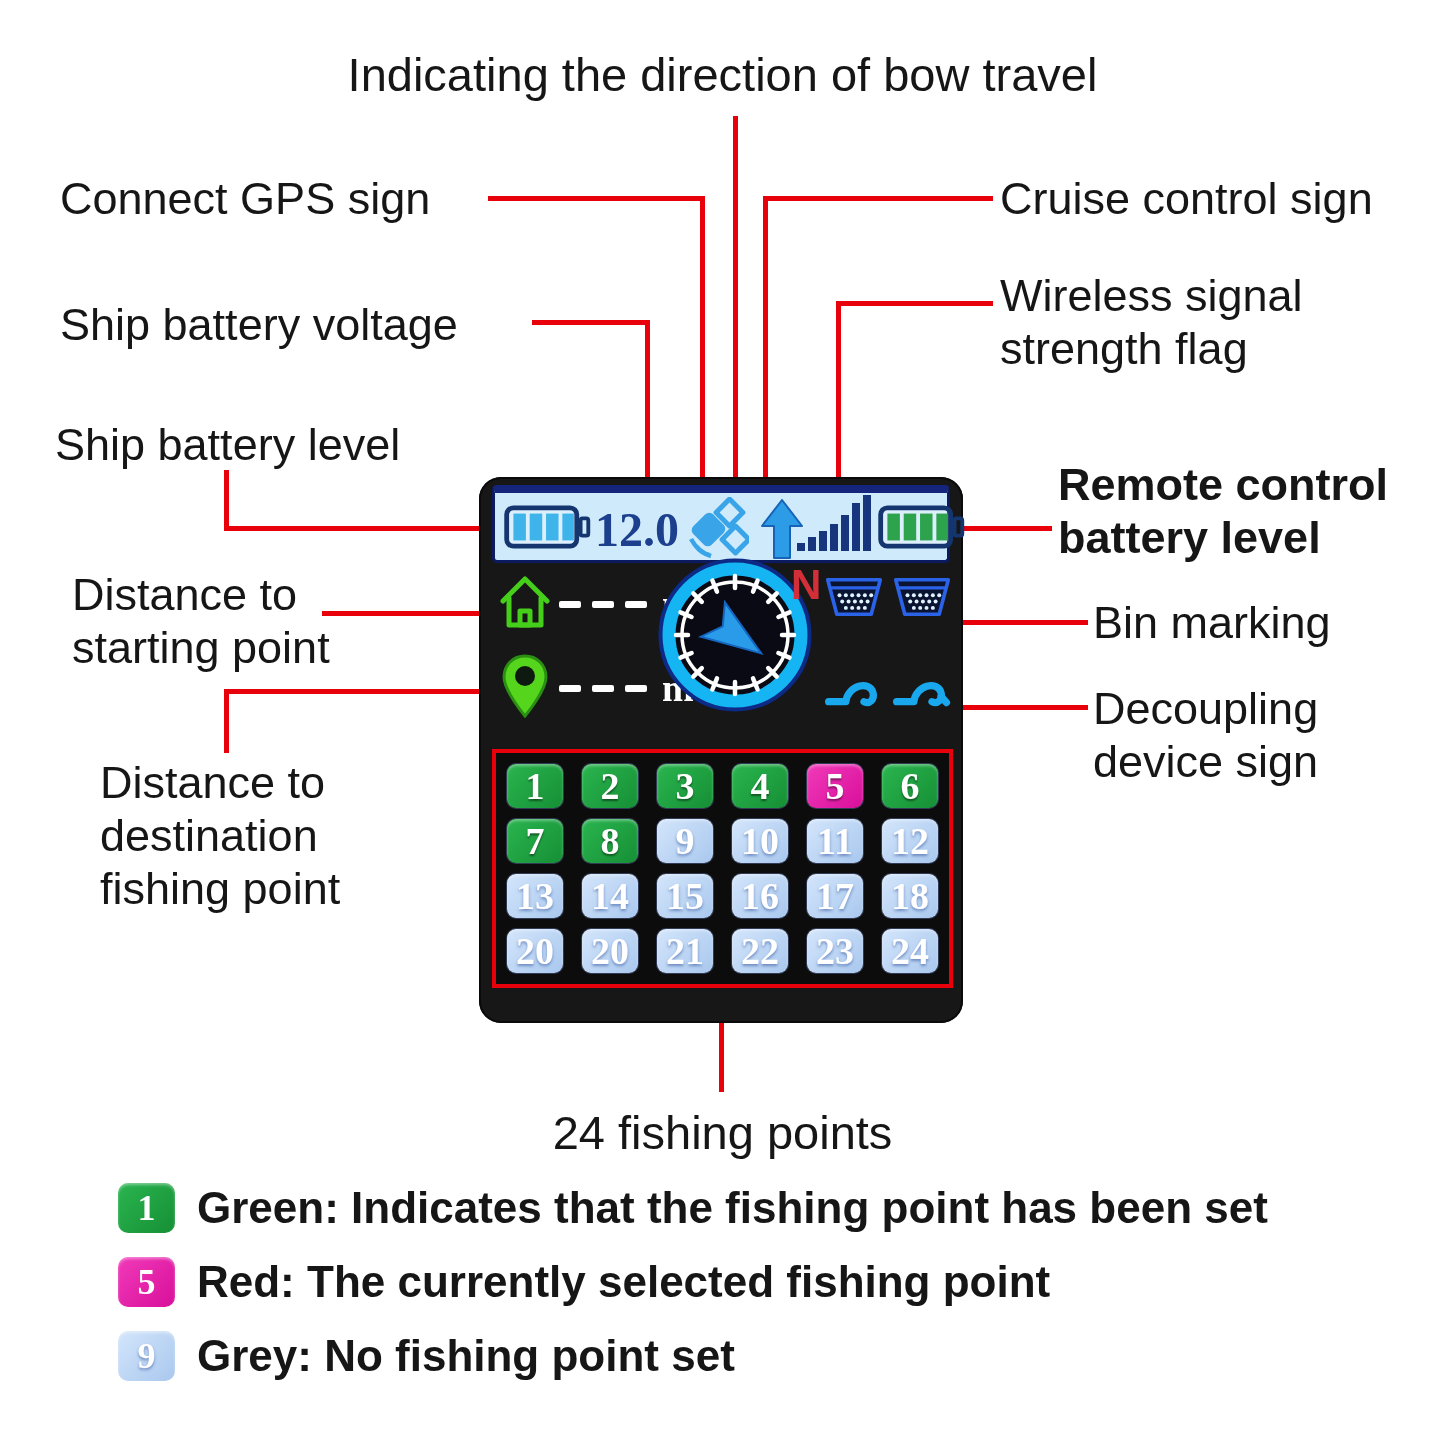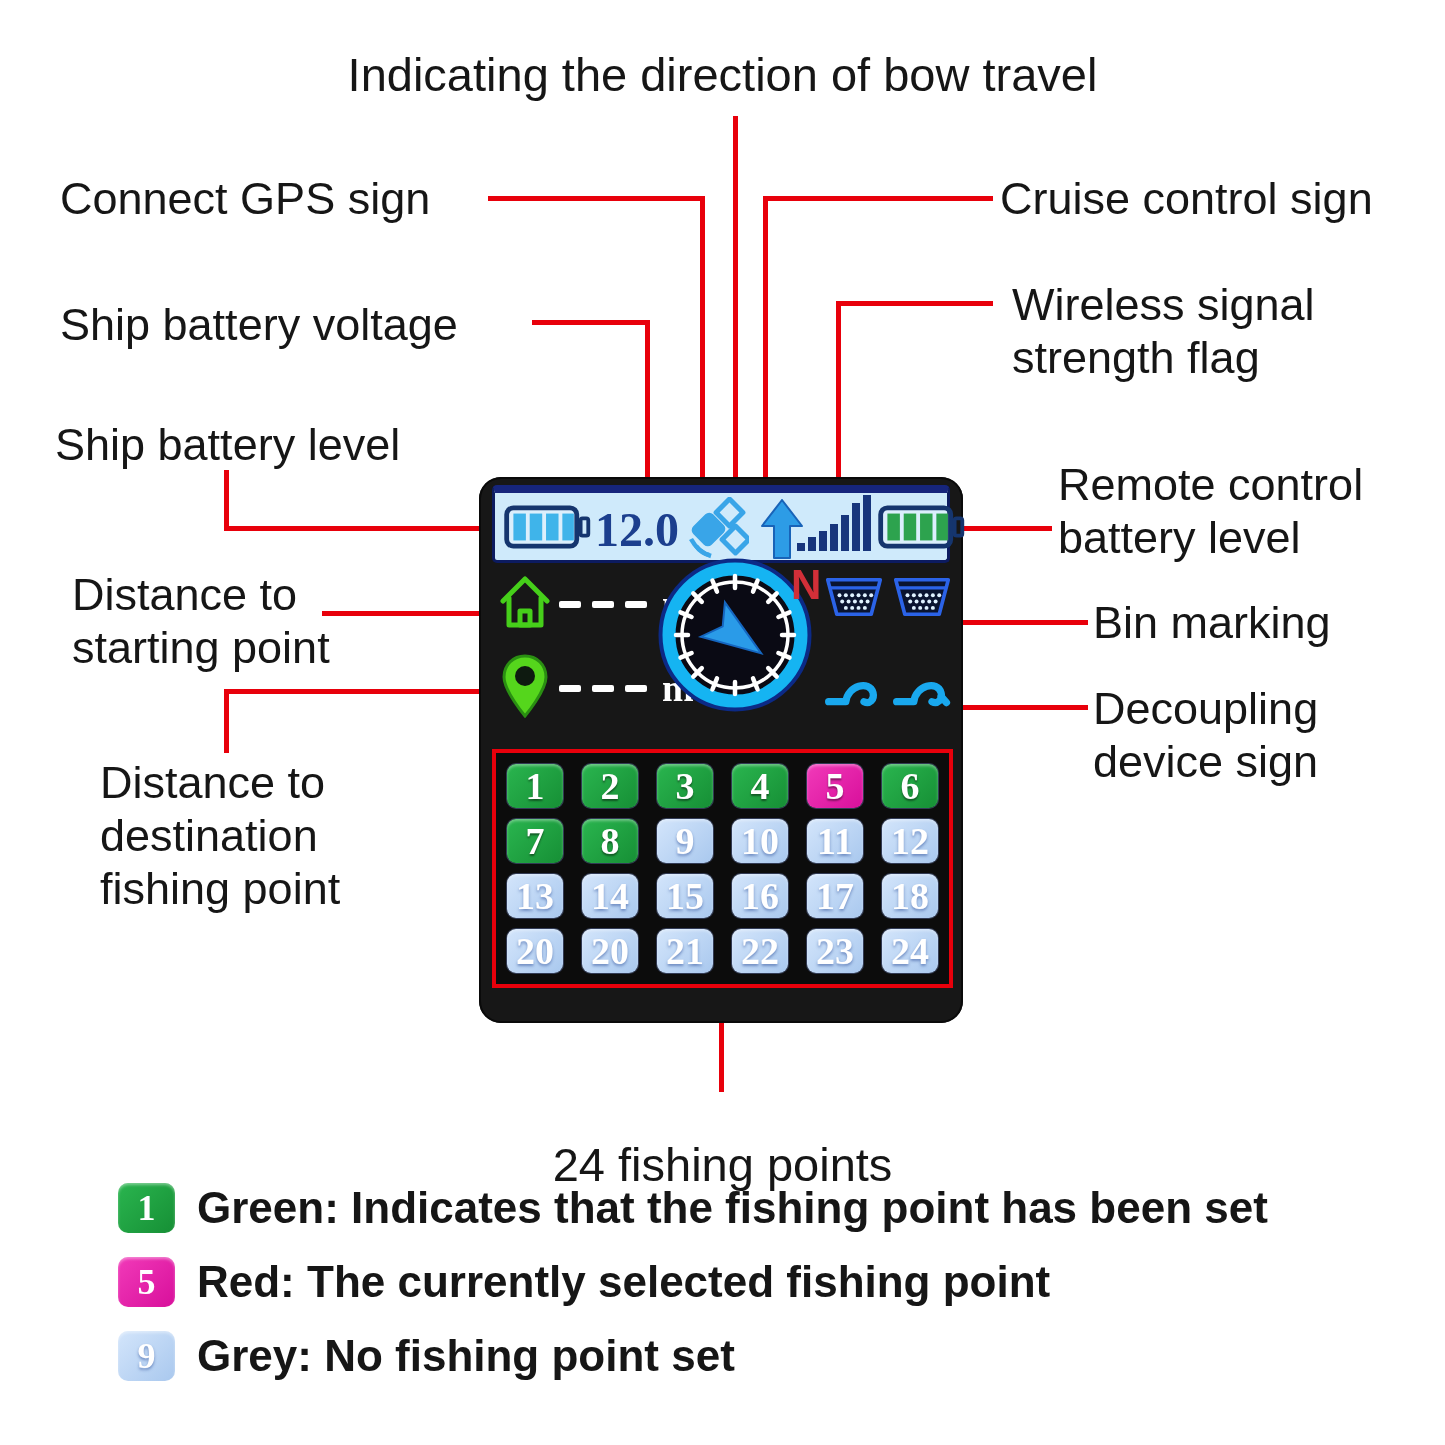--- a/index.html
+++ b/index.html
@@ -88,35 +88,35 @@
     <span style="display:block">Distance to</span>
     <span style="display:block">starting point</span>
   </div>
   <div class="lbl" style="left:100px;top:756px;">
     <span style="display:block">Distance to</span>
     <span style="display:block">destination</span>
     <span style="display:block">fishing point</span>
   </div>
 
   <div class="lbl" style="left:1000px;top:172px;">Cruise control sign</div>
-  <div class="lbl" style="left:1000px;top:278px;margin-left:12px;">
+  <div class="lbl" style="left:1000px;top:269px;">
     <span style="display:block">Wireless signal</span>
     <span style="display:block">strength flag</span>
   </div>
-  <div class="lbl" style="left:1058px;top:458px;">
+  <div class="lbl" style="left:1058px;top:458px;font-weight:bold;">
     <span style="display:block">Remote control</span>
     <span style="display:block">battery level</span>
   </div>
   <div class="lbl" style="left:1093px;top:596px;">Bin marking</div>
   <div class="lbl" style="left:1093px;top:682px;">
     <span style="display:block">Decoupling</span>
     <span style="display:block">device sign</span>
   </div>
 
-  <div class="lbl center" style="top:1106px;font-size:47px;margin-top:32px;">24 fishing points</div>
+  <div class="lbl center" style="top:1106px;font-size:47px;">24 fishing points</div>
 
   <div class="device">
 
     <div class="statusbar">
       <svg class="batt" style="left:8px;" width="88" height="48" viewBox="0 0 90 50">
         <rect x="3" y="5" width="73" height="40" rx="7" fill="rgba(255,255,255,.25)" stroke="#15356e" stroke-width="5"></rect>
         <rect x="80" y="16" width="8" height="18" rx="2" fill="none" stroke="#15356e" stroke-width="4"></rect>
         <rect x="10" y="11" width="13" height="28" fill="#3fb4ea"></rect>
         <rect x="27" y="11" width="13" height="28" fill="#3fb4ea"></rect>
         <rect x="44" y="11" width="13" height="28" fill="#3fb4ea"></rect>

